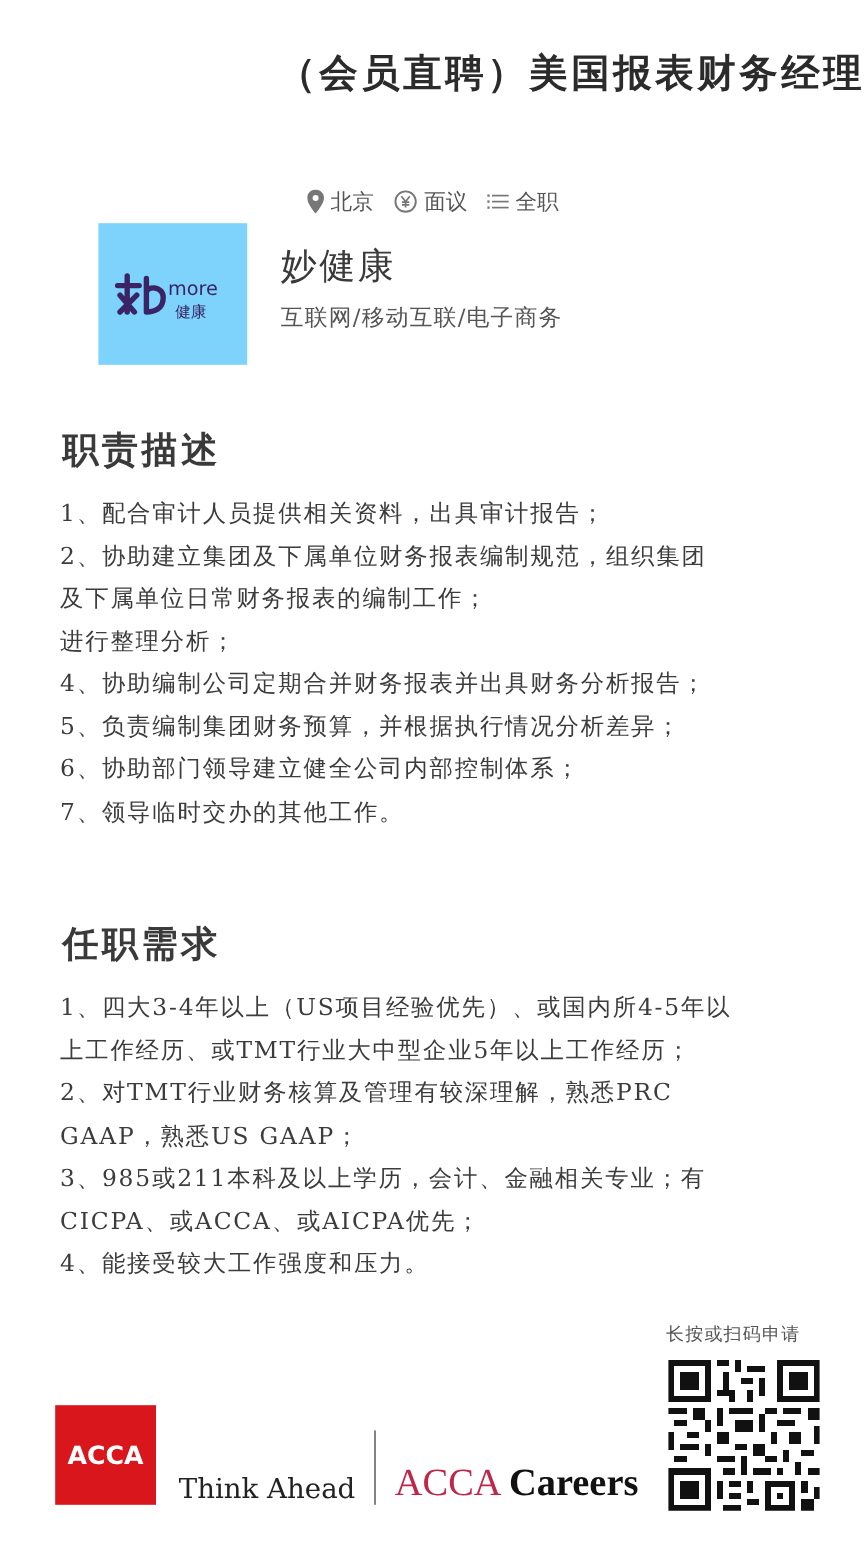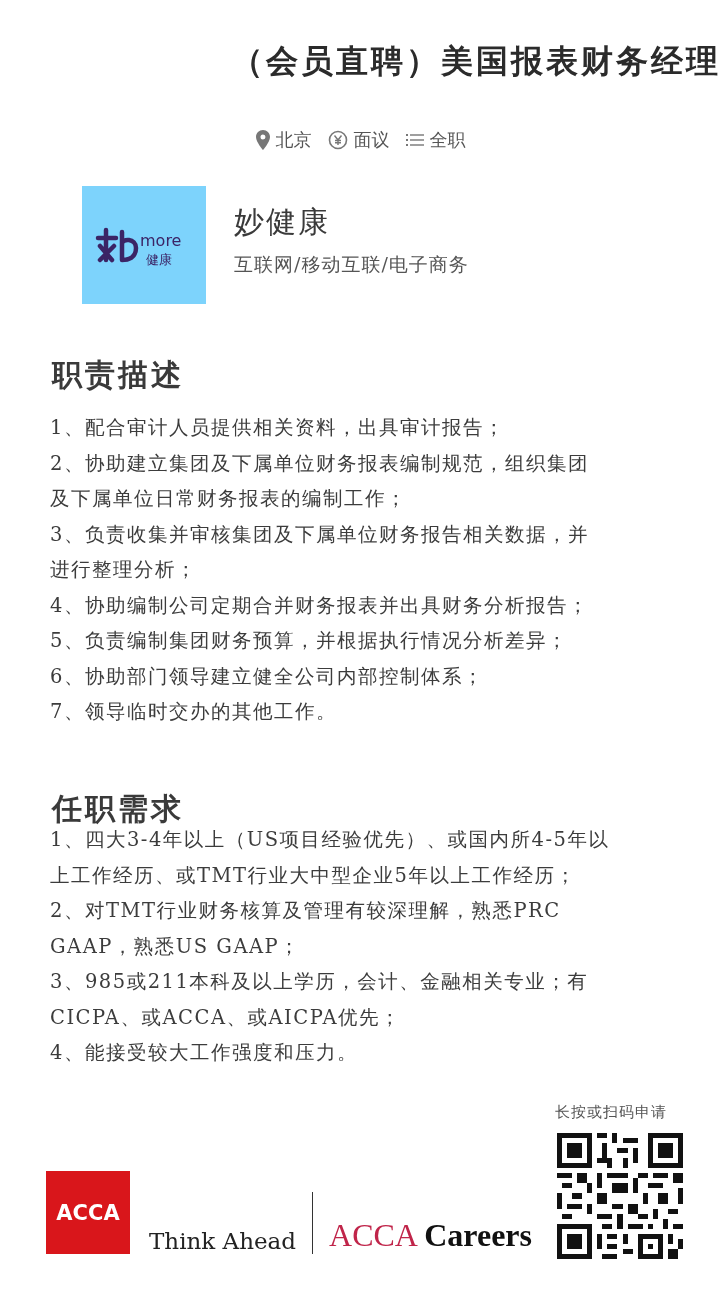--- a/index.html
+++ b/index.html
@@ -11,21 +11,21 @@
   .title {
     position: absolute; top: 40px; left: 0; width: 721px;
     text-align: right; font-size: 32px; font-weight: bold; color: #2b2b2b;
     letter-spacing: 3px;
   }
   .meta {
     position: absolute; top: 128px; left: 0; width: 721px;
     display: flex; justify-content: center; align-items: center; gap: 16px;
     font-size: 18px; color: #555;
   }
-  .meta-item { display: flex; align-items: center; gap: 6px; }
+  .meta-item { display: flex; align-items: center; gap: 6px; margin-top: 28px; }
   .meta-item svg { display: block; }
   .company {
     position: absolute; top: 186px; left: 82px; width: 560px; height: 118px;
   }
   .logo-box {
     position: absolute; left: 0; top: 0; width: 124px; height: 118px;
     background: #7dd3fc; display: flex; align-items: center; justify-content: center;
   }
   .company-name {
     position: absolute; left: 152px; top: 16px; font-size: 30px; font-weight: normal; color: #3a3a3a;
@@ -119,29 +119,28 @@
   </div>
   <div class="company-name">妙健康</div>
   <div class="company-industry">互联网/移动互联/电子商务</div>
 </div>
 
 <div class="section-title" style="top:355px;">职责描述</div>
 <ul class="list" style="top:410px;">
   <li>1、配合审计人员提供相关资料，出具审计报告；</li>
   <li>2、协助建立集团及下属单位财务报表编制规范，组织集团</li>
   <li>及下属单位日常财务报表的编制工作；</li>
-  <li>3、负责收集并审核集团及下属单位财务报告相关数据，并</li>
   <li>进行整理分析；</li>
   <li>4、协助编制公司定期合并财务报表并出具财务分析报告；</li>
   <li>5、负责编制集团财务预算，并根据执行情况分析差异；</li>
   <li>6、协助部门领导建立健全公司内部控制体系；</li>
   <li>7、领导临时交办的其他工作。</li>
 </ul>
 
-<div class="section-title" style="top:789px;">任职需求</div>
+<div class="section-title" style="top:767px;">任职需求</div>
 <ul class="list" style="top:822px;">
   <li>1、四大3-4年以上（US项目经验优先）、或国内所4-5年以</li>
   <li>上工作经历、或TMT行业大中型企业5年以上工作经历；</li>
   <li>2、对TMT行业财务核算及管理有较深理解，熟悉PRC</li>
   <li>GAAP，熟悉US GAAP；</li>
   <li>3、985或211本科及以上学历，会计、金融相关专业；有</li>
   <li>CICPA、或ACCA、或AICPA优先；</li>
   <li>4、能接受较大工作强度和压力。</li>
 </ul>
 

